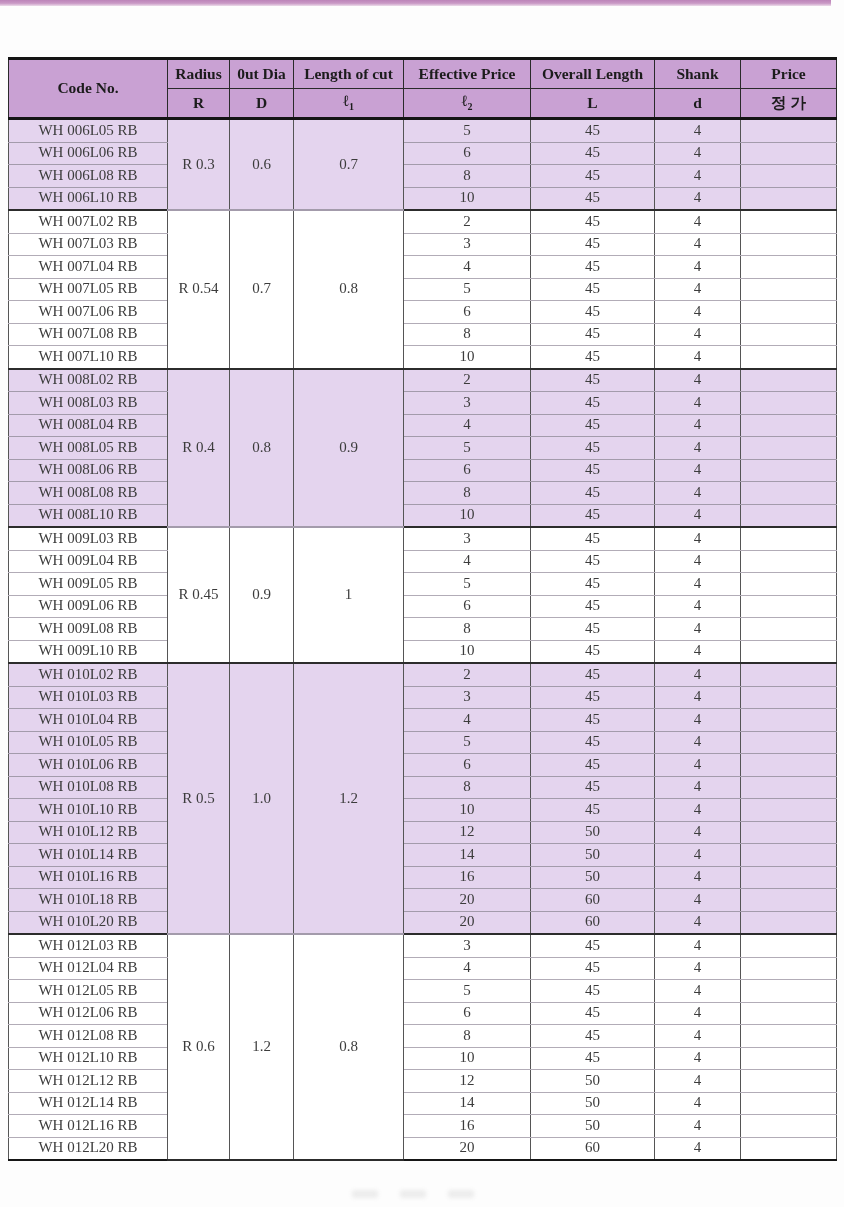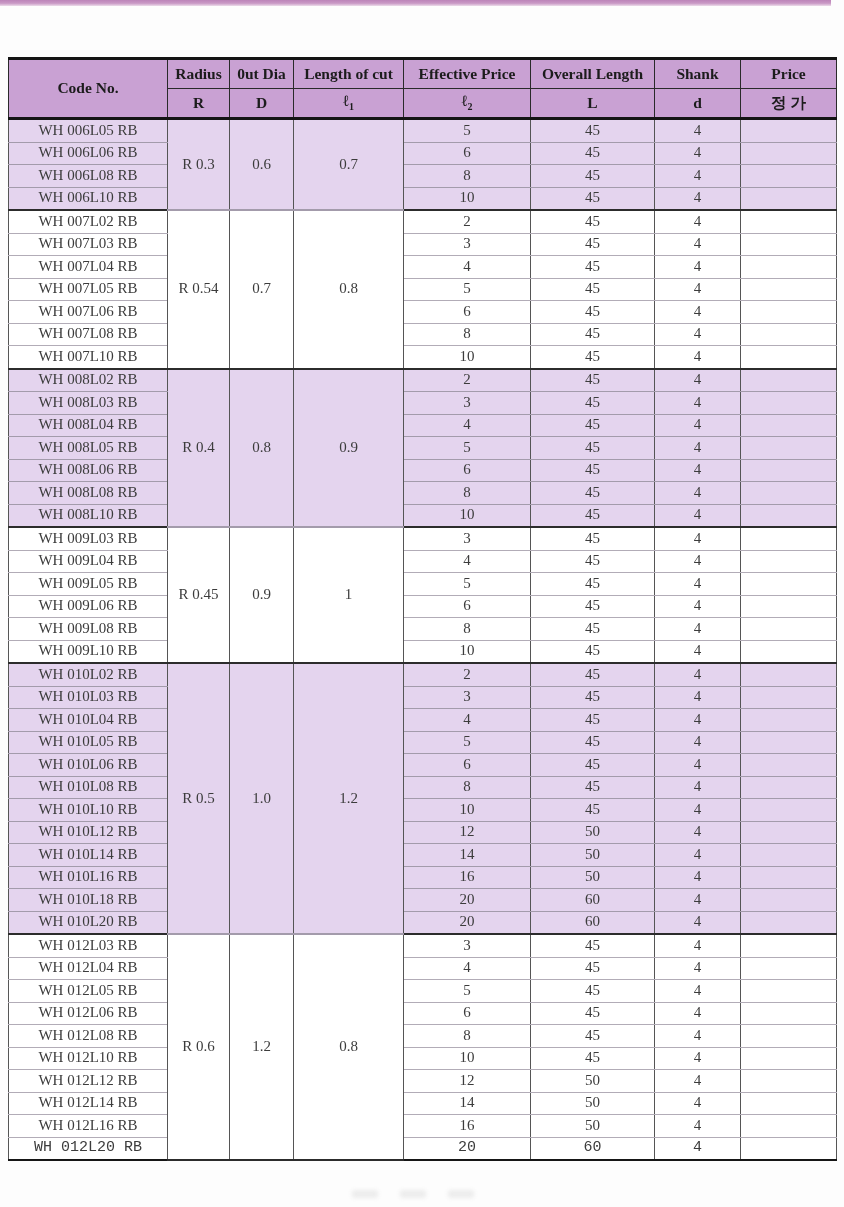--- a/index.html
+++ b/index.html
@@ -24,21 +24,21 @@
   thead tr:first-child th { border-top:3px solid #141414; }
   thead tr.subrow th, th.code-head { border-bottom:3px solid #141414; }
   thead th sub { font-size:10px; }
   tbody td {
     height:21.5px; font-size:15px; color:#3c3c3c; background:#ffffff;
     border-left:1px solid #555; border-right:1px solid #555;
     border-bottom:1px solid #b2acb7;
   }
   tbody tr.shaded td { background:#e4d4ee; border-bottom-color:#a39bab; }
   tbody tr.group-end td, tbody td.merged { border-bottom:2px solid #2c2c2c;margin-top:36px; }
-  tbody tr:last-child td { border-bottom:2.5px solid #161616;font-family:Liberation Mono, monospace; }
+  tbody tr:last-child td { border-bottom:2.5px solid #161616; }
   td.merged { font-size:15px; }
   .footer-smudge {
     position:absolute; top:1190px; left:352px; width:160px; height:12px;
     display:flex; gap:22px; opacity:0.14; filter:blur(2px);
   }
   .footer-smudge i { display:block; width:26px; height:8px; background:#8a8a8a; border-radius:2px; }
 </style>
 </head>
 <body>
 

